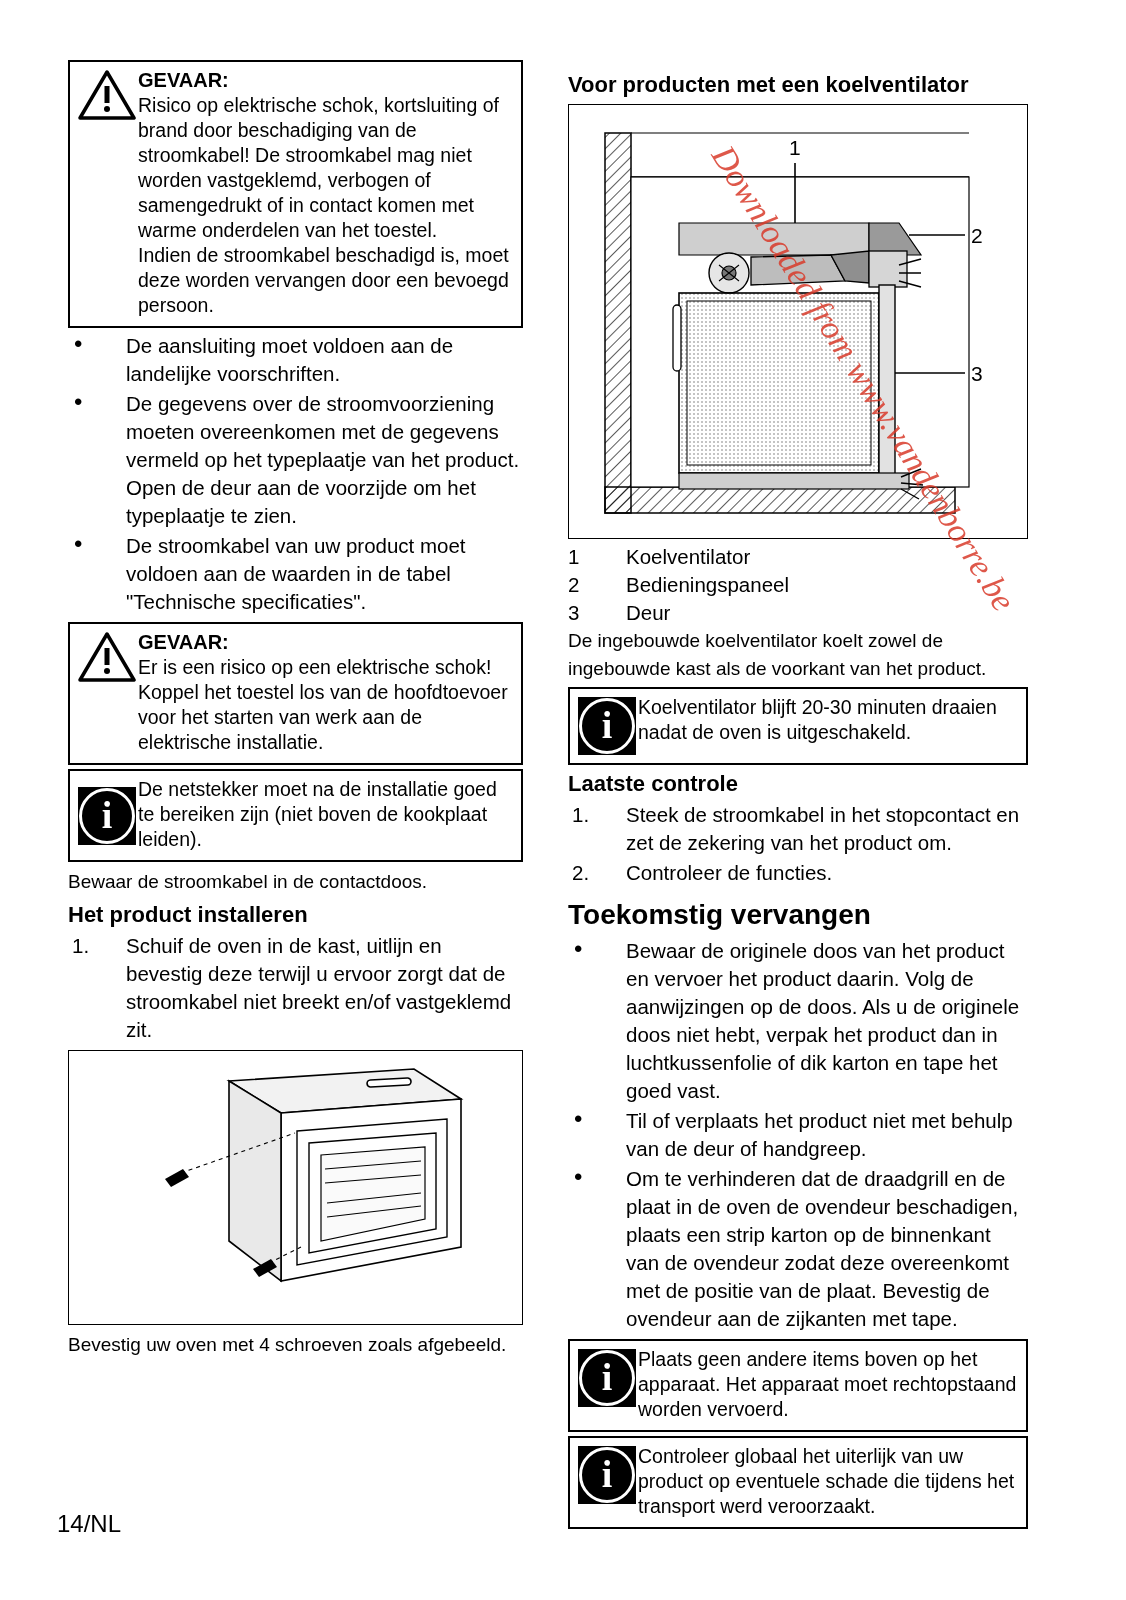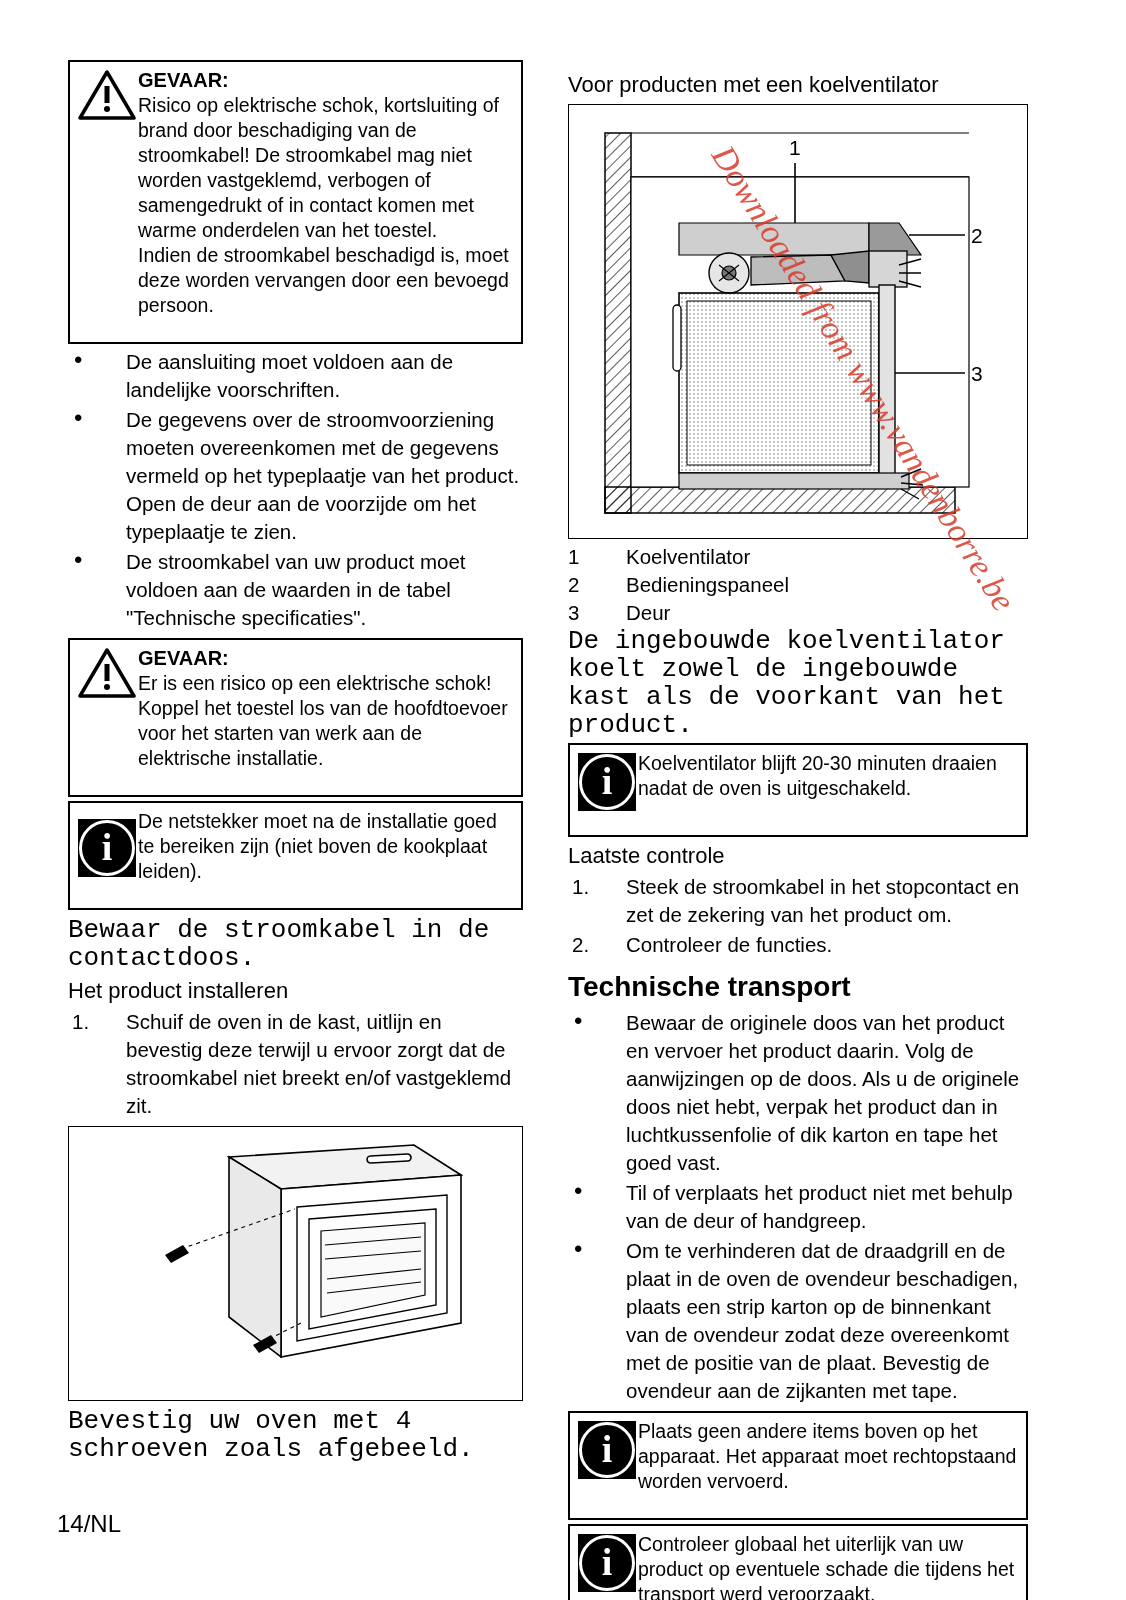--- a/index.html
+++ b/index.html
@@ -31,21 +31,21 @@
     top: 60px;
     width: 460px;
   }
 
   
   .box {
     border: 2px solid #000;
     box-sizing: border-box;
     display: flex;
     align-items: flex-start;
-    padding: 6px 4px 24px 6px;
+    padding: 6px 4px 8px 6px;
     margin-bottom: 4px;
   }
   .box .icon-wrap {
     flex: 0 0 auto;
     width: 62px;
     display: flex;
     justify-content: center;
     align-items: flex-start;
     padding-top: 2px;
   }
@@ -130,35 +130,34 @@
     margin-bottom: 2px;
   }
   ol.num > li .n {
     position: absolute;
     left: 4px;
     top: 0;
   }
 
   .h2 {
     font-size: 22px;
-    font-weight: normal;
+    font-weight: bold;
     line-height: 30px;
     margin: 4px 0 2px;
   }
   .h1 {
     font-size: 28px;
     font-weight: bold;
     line-height: 36px;
     margin: 10px 0 4px;
   }
   .para {
-    font-size: 26px;
+    font-size: 19px;
     line-height: 28px;
     margin: 0 0 2px;
-    font-family: Liberation Mono, monospace;
   }
 
   
   .fig-box {
     border: 1px solid #000;
     box-sizing: border-box;
     position: relative;
     background: #fff;
   }
   .fig-right {
@@ -425,21 +424,21 @@
       <li>
         <span class="n">1.</span>
         <span>Steek de stroomkabel in het stopcontact en zet de zekering van het product om.</span>
       </li>
       <li>
         <span class="n">2.</span>
         <span>Controleer de functies.</span>
       </li>
     </ol>
 
-    <div class="h1">Technische transport</div>
+    <div class="h1">Toekomstig vervangen</div>
 
     <ul class="bul">
       <li>Bewaar de originele doos van het product en vervoer het product daarin. Volg de aanwijzingen op de doos. Als u de originele doos niet hebt, verpak het product dan in luchtkussenfolie of dik karton en tape het goed vast.</li>
       <li>Til of verplaats het product niet met behulp van de deur of handgreep.</li>
       <li>Om te verhinderen dat de draadgrill en de plaat in de oven de ovendeur beschadigen, plaats een strip karton op de binnenkant van de ovendeur zodat deze overeenkomt met de positie van de plaat. Bevestig de ovendeur aan de zijkanten met tape.</li>
     </ul>
 
     <div class="box" style="margin-top:6px;">
       <div class="icon-wrap">
         <div class="info-i">

